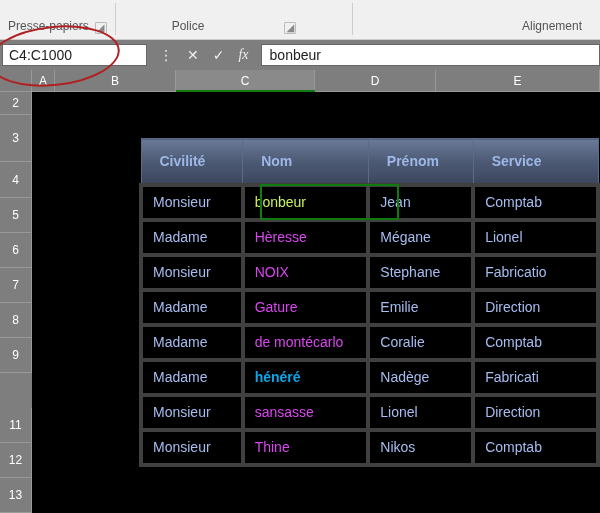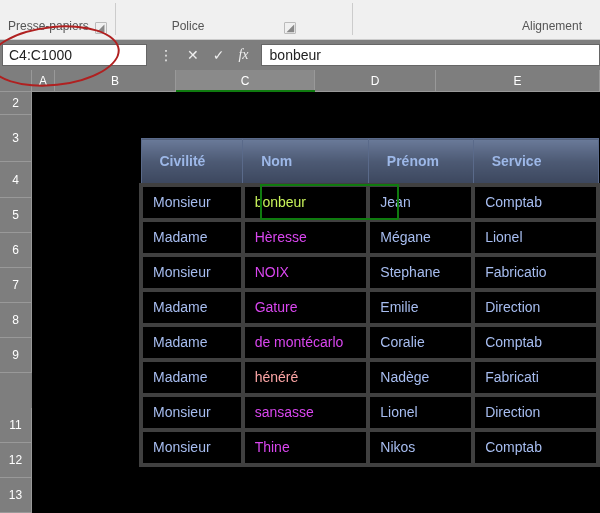--- a/index.html
+++ b/index.html
@@ -173,21 +173,22 @@
     background: #000;
     color: #a7bdf0;
     border: 4px solid #404040;
     padding: 0 10px;
     white-space: nowrap;
   }
   .data-table td.name-col {
     color: #d946ef;
   }
   .data-table tr.muted td.name-col {
-    color: #fca5a5;
+    color: #0ea5e9;
+    font-weight: bold;
   }
   .data-table tr.top-row td.name-col {
     color: #c8f25a;
   }
   .th-B { width: 121px; }
   .th-C { width: 139px; }
   .th-D { width: 121px; }
   .th-E { width: 164px; }
   
   .active-cell-border {

